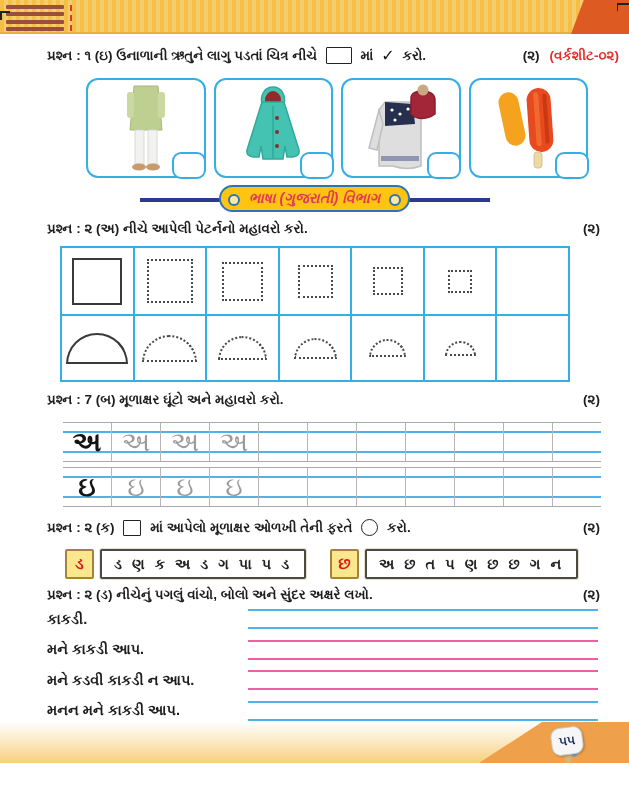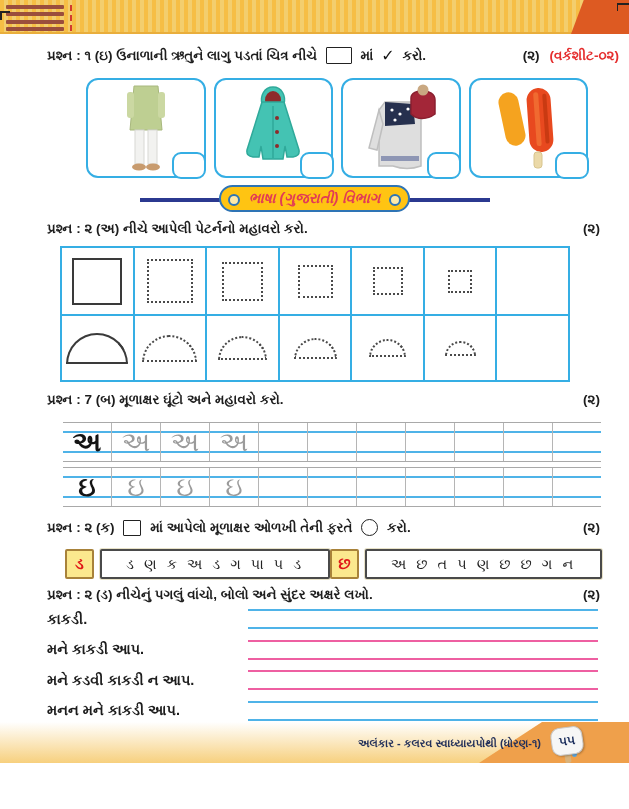--- a/index.html
+++ b/index.html
@@ -89,22 +89,22 @@
   .tcell:last-child { border-right:none; }
   .tcell.solid { font-weight:bold; color:#141414; }
   .tcell.dotted { color:#9B9B9B; font-weight:normal; }
 
   
   .lbgroup { position:absolute; top:549px; display:flex; align-items:stretch; gap:6px; height:30px; }
   .lbgroup.g1 { left:65px; } .lbgroup.g2 { left:330px; }
   .lb-key { width:29px; background:#FBE88E; border:2px solid #A8823A; border-radius:2px;
     color:#E01818; font-weight:bold; font-size:16px; display:flex; align-items:center;
     justify-content:center; }
-  .lb-main { background:#fff; border:2px solid #4A4A4A; border-radius:2px; padding:0 24px;
-    font-size:14.5px; font-weight:normal; color:#222; letter-spacing:3px;
+  .lb-main { background:#fff; border:2px solid #4A4A4A; border-radius:2px; padding:0 12px;
+    font-size:14.5px; font-weight:bold; color:#222; letter-spacing:3px;
     display:flex; align-items:center; white-space:nowrap; box-shadow:0 0 0 1px #E8E2C8; }
   .lbgroup.g1 .lb-main { min-width:190px; } .lbgroup.g2 .lb-main { min-width:188px; }
 
   
   .write-area { position:absolute; top:609px; left:45px; right:31px; }
   .write-row { display:flex; align-items:center; height:20px; margin-bottom:10.5px; }
   .write-label { width:203px; font-size:14.5px; font-weight:bold; color:#1d1d1d; white-space:nowrap;
     padding-left:2px; }
   .write-lines { flex:1; height:20px; border-top:2.5px solid; border-bottom:2.5px solid; }
   .write-row.blue .write-lines { border-color:#4FB3E8; }
@@ -343,21 +343,20 @@
       <div class="write-lines"></div>
     </div>
     <div class="write-row blue">
       <div class="write-label">તપનને પણ કાકડી આપ.</div>
       <div class="write-lines"></div>
     </div>
   </div>
 
   <div class="band-bottom"></div>
   <div class="footer-wedge"></div>
-  <div class="footer-text">અલંકાર - કલરવ સ્વાધ્યાયપોથી (ધોરણ-૧)</div>
   <div class="pop-stick"></div>
   <div class="pop-drip"></div>
   <div class="pop-badge">૫૫</div>
   <div class="crop bl1"></div>
   <div class="crop bl2"></div>
   <div class="crop br1"></div>
   <div class="crop br2"></div>
 
 </div>
 

